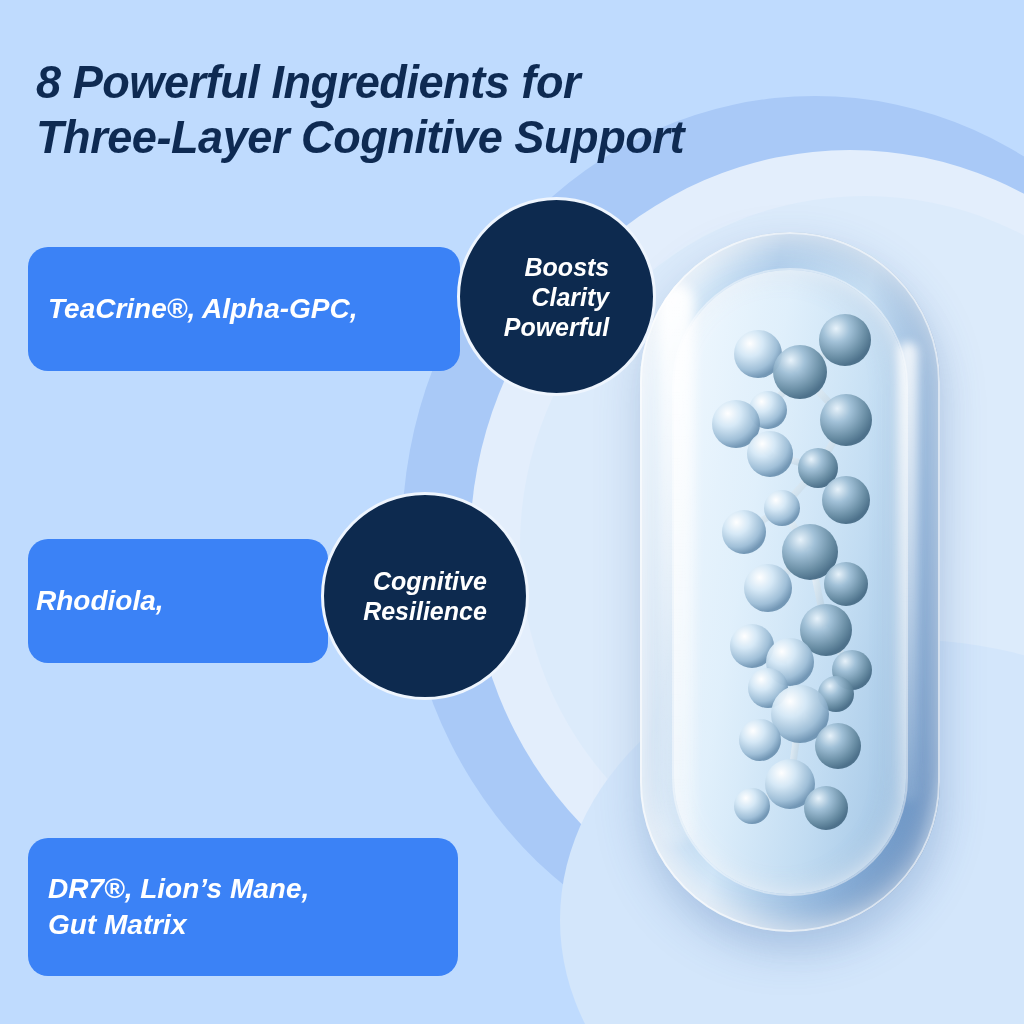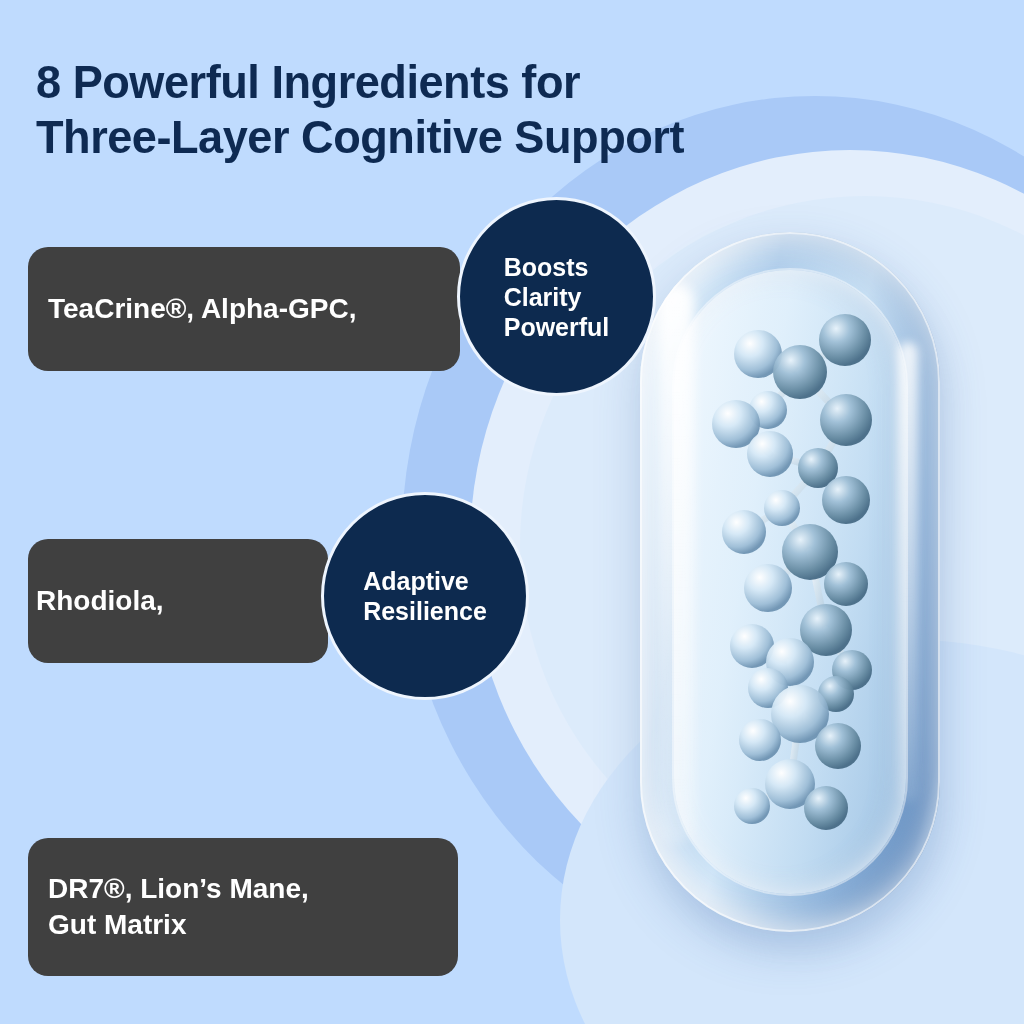--- a/index.html
+++ b/index.html
@@ -2,21 +2,21 @@
 <html><head>
 <meta charset="utf-8">
 <style>
   html,body{margin:0;padding:0;}
   body{
     width:1024px;height:1024px;overflow:hidden;
     background:#bfdbfe;
     font-family:"Liberation Sans", sans-serif;
     position:relative;
   }
-  #stage{position:absolute;inset:0;width:1024px;height:1024px;overflow:hidden;}
+  #stage{position:absolute;inset:0;width:1024px;height:1024px;overflow:hidden;font-style:italic;}
 
   
   .bg-layer{position:absolute;pointer-events:none;}
   #bg-base{inset:0;background:#bfdbfe;}
   #bg-arc-mid{
     left:402px;top:96px;width:826px;height:880px;border-radius:50%;
     background:#a9c9f7;
   }
   #bg-arc-pale{
     left:470px;top:150px;width:760px;height:790px;border-radius:50%;
@@ -37,40 +37,40 @@
     color:#0e2a52;
     font-size:47px;line-height:1.16;
     font-weight:700;
     letter-spacing:-0.5px;
     font-stretch:condensed;
     transform:scaleX(.96);transform-origin:left top;
   }
   #title .tl{display:block;white-space:nowrap;}
   .bar{
     position:absolute;
-    background:#404040;
+    background:#3b82f6;
     border-radius:20px;
     color:#ffffff;
     display:flex;align-items:center;
     box-sizing:border-box;
     padding-left:20px;
     font-size:28px;line-height:1.28;font-weight:700;
   }
   .bar .bar-text{display:block;}
   .bar .bl{display:block;white-space:nowrap;}
 
   .circle{
     position:absolute;
     background:#0d2a4f;
     border-radius:50%;
     border:3px solid #eef5fe;
     box-sizing:border-box;
     color:#ffffff;
     display:flex;align-items:center;justify-content:center;
-    text-align:left;
+    text-align:right;
     font-size:25px;line-height:1.2;font-weight:700;
   }
   .circle .cl{display:block;white-space:nowrap;}
 
   
   #bar-1{left:28px;top:247px;width:432px;height:124px;}
   #circle-1{left:457px;top:197px;width:199px;height:199px;}
   
   #bar-2{left:28px;top:539px;width:300px;height:124px;padding-left:8px;}
   #circle-2{left:321px;top:492px;width:208px;height:208px;}
@@ -257,21 +257,21 @@
     </span>
   </div>
 
   <div class="bar" id="bar-2">
     <span class="bar-text">
       <span class="bl">Rhodiola,</span>
     </span>
   </div>
   <div class="circle" id="circle-2">
     <span>
-      <span class="cl">Adaptive</span>
+      <span class="cl">Cognitive</span>
       <span class="cl">Resilience</span>
     </span>
   </div>
 
   <div class="bar" id="bar-3">
     <span class="bar-text">
       <span class="bl">DR7®, Lion’s Mane,</span>
       <span class="bl">Gut Matrix</span>
     </span>
   </div>

